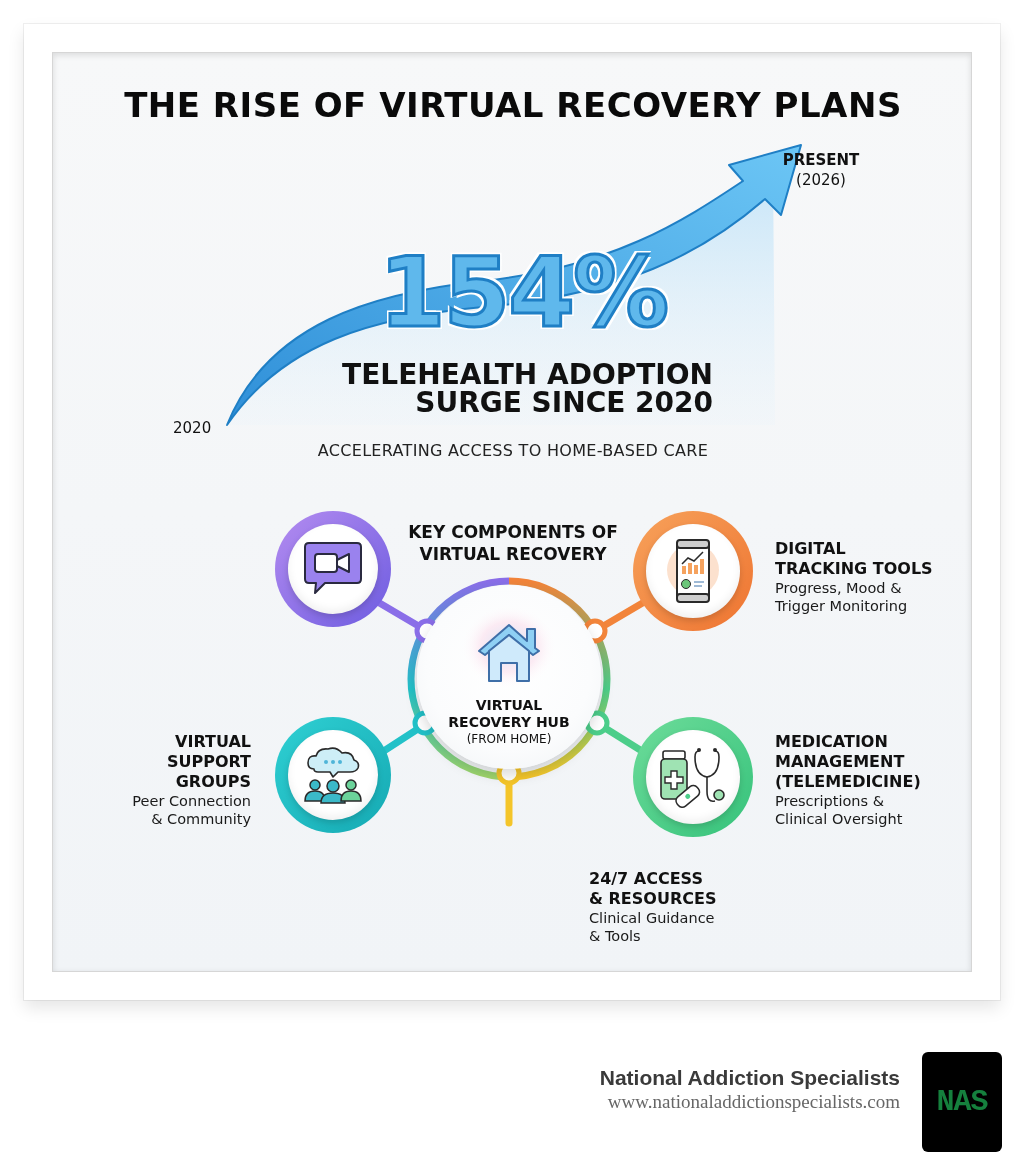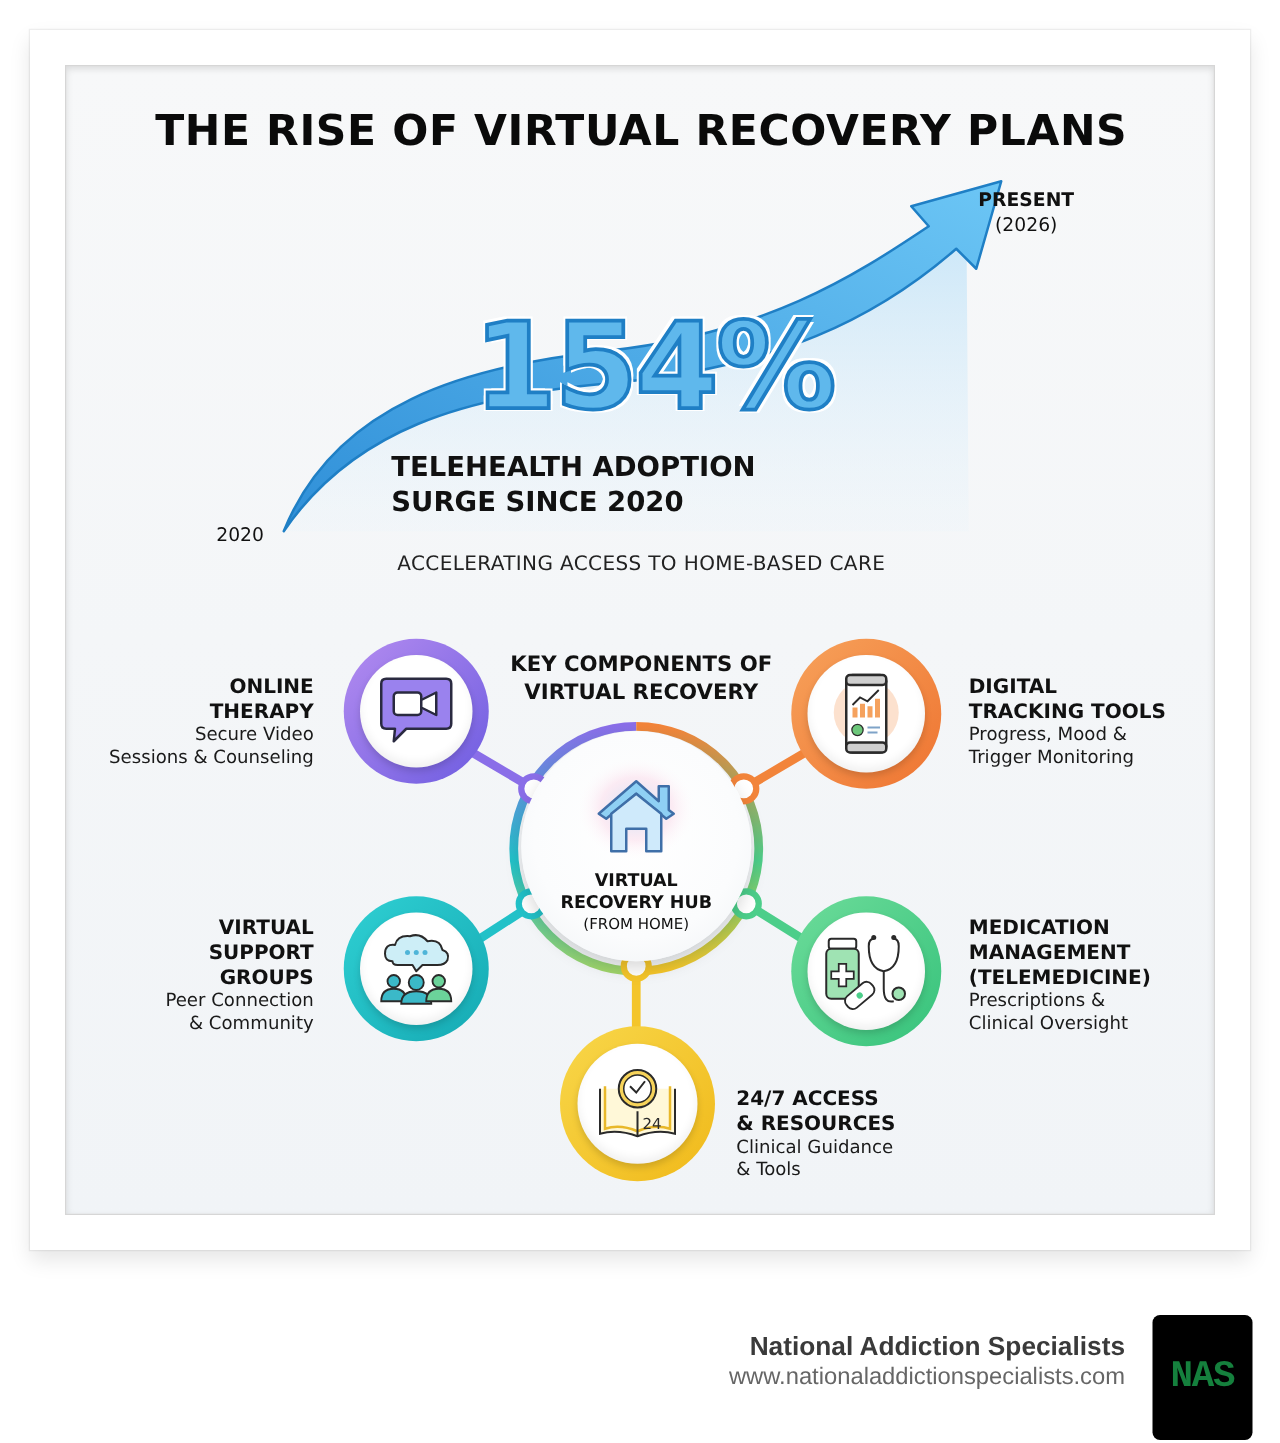--- a/index.html
+++ b/index.html
@@ -30,22 +30,22 @@
 
   .big-pct {
     left: 300px; top: 192px; width: 340px; text-align: center;
     font-family: "DejaVu Sans", sans-serif; font-weight: bold; font-size: 96px; line-height: 96px;
     color: #5fb8ec;
     -webkit-text-stroke: 3px #1f7fc5;
     text-shadow: 0 0 0 #fff, 3px 3px 0 #ffffff, -3px -3px 0 #ffffff, 3px -3px 0 #fff, -3px 3px 0 #fff;
     letter-spacing: -2px;
   }
   .surge {
-    left: 260px; top: 308px; width: 400px; text-align: left;
-    font-family: "DejaVu Sans", sans-serif; font-weight: bold; font-size: 22px; line-height: 28px; color: #111;
+    left: 260px; top: 308px; width: 400px; text-align: right;
+    font-family: "DejaVu Sans", sans-serif; font-weight: bold; font-size: 28px; line-height: 28px; color: #111;
   }
   .label-2020 { left: 120px; top: 366px; font-family: "DejaVu Sans", sans-serif; font-weight: normal; font-size: 15px; }
   .label-present { left: 718px; top: 97px; text-align: center; width: 100px; font-family: "DejaVu Sans", sans-serif; font-size: 15px; line-height: 20px; }
   .label-present b { font-weight: bold; display: block; }
   .access {
     left: 0; width: 920px; top: 388px; text-align: center;
     font-family: "DejaVu Sans", sans-serif; font-size: 16px; letter-spacing: 0.3px; color: #222;
   }
 
   .key-title {
@@ -78,21 +78,21 @@
   .comp-title { font-family: "DejaVu Sans", sans-serif; font-weight: bold; font-size: 16px; line-height: 20px; color: #111; }
   .comp-desc  { font-family: "DejaVu Sans", sans-serif; font-size: 14.5px; line-height: 18px; color: #1a1a1a; }
   .right { text-align: right; }
 
   .footer-name {
     position: absolute; right: 124px; top: 1066px; text-align: right;
     font-family: "Liberation Sans", sans-serif; font-weight: bold; font-size: 21px; color: #3a3a3a;
   }
   .footer-url {
     position: absolute; right: 124px; top: 1091px; text-align: right;
-    font-family: Liberation Sans, sans-serif; font-size: 19px; color: #666; margin-left: 13px;
+    font-family: Liberation Serif, serif; font-size: 19px; color: #666; margin-left: 13px;
   }
   .logo {
     position: absolute; left: 922px; top: 1052px; width: 80px; height: 100px; border-radius: 6px;
     background: #000; color: #15803d; display: flex; align-items: center; justify-content: center;
     font-family: Liberation Mono, monospace; font-weight: bold; font-size: 30px; letter-spacing: -1px;
   }
 </style>
 </head>
 <body>
 
@@ -188,26 +188,20 @@
 
   <div class="node" style="left:222px;top:458px;width:116px;height:116px;background:linear-gradient(135deg,#b48cf0,#6d5ce0);">
     <div class="inner">
       <svg width="64" height="60" viewBox="0 0 64 60">
         <path d="M8 4 H56 Q60 4 60 8 V40 Q60 44 56 44 H24 L14 54 L15 44 H8 Q4 44 4 40 V8 Q4 4 8 4 Z" fill="#9a82ee" stroke="#2a2a40" stroke-width="2" stroke-linejoin="round"></path>
         <rect x="14" y="15" width="22" height="18" rx="3" fill="#fff" stroke="#2a2a40" stroke-width="2"></rect>
         <path d="M36 21 L48 15 V33 L36 27 Z" fill="#fff" stroke="#2a2a40" stroke-width="2" stroke-linejoin="round"></path>
       </svg>
     </div>
   </div>
-  <div class="abs right" style="left:20px;top:486px;width:178px;">
-    <div class="comp-title">ONLINE</div>
-    <div class="comp-title">THERAPY</div>
-    <div class="comp-desc">Secure Video</div>
-    <div class="comp-desc">Sessions &amp; Counseling</div>
-  </div>
 
   <div class="node" style="left:580px;top:458px;width:120px;height:120px;background:linear-gradient(135deg,#f7a25b,#ee7431);">
     <div class="inner">
       <svg width="60" height="70" viewBox="0 0 60 70">
         <circle cx="30" cy="34" r="26" fill="#fbd9c2" opacity="0.8"></circle>
         <rect x="14" y="4" width="32" height="62" rx="5" fill="#fff" stroke="#2a2a2a" stroke-width="2"></rect>
         <rect x="14" y="4" width="32" height="8" rx="3" fill="#cfcfcf" stroke="#2a2a2a" stroke-width="2"></rect>
         <rect x="14" y="58" width="32" height="8" rx="3" fill="#cfcfcf" stroke="#2a2a2a" stroke-width="2"></rect>
         <rect x="19" y="30" width="4" height="8" fill="#f5a25e"></rect>
         <rect x="25" y="27" width="4" height="11" fill="#f5a25e"></rect>
@@ -270,33 +264,20 @@
     </div>
   </div>
   <div class="abs" style="left:722px;top:679px;width:190px;">
     <div class="comp-title">MEDICATION</div>
     <div class="comp-title">MANAGEMENT</div>
     <div class="comp-title">(TELEMEDICINE)</div>
     <div class="comp-desc">Prescriptions &amp;</div>
     <div class="comp-desc">Clinical Oversight</div>
   </div>
 
-  <div class="node" style="left:395px;top:768px;width:124px;height:124px;background:linear-gradient(135deg,#f8d74a,#f0b91a);">
-    <div class="inner">
-      <svg width="72" height="64" viewBox="0 0 72 64">
-        <path d="M6 20 V56 Q20 52 36 58 Q52 52 66 56 V20" fill="#fff8d8" stroke="#2a2a2a" stroke-width="1.6"></path>
-        <path d="M10 18 V52 Q22 48 36 54 Q50 48 62 52 V18" fill="none" stroke="#e8b82a" stroke-width="2"></path>
-        <line x1="36" y1="38" x2="36" y2="58" stroke="#2a2a2a" stroke-width="1.6"></line>
-        <circle cx="36" cy="20" r="15" fill="#f6d35a" stroke="#2a2a2a" stroke-width="1.6"></circle>
-        <circle cx="36" cy="20" r="11" fill="#fff" stroke="#2a2a2a" stroke-width="1.2"></circle>
-        <polyline points="30,18 35,23 42,14" fill="none" stroke="#2a2a2a" stroke-width="1.6"></polyline>
-        <text x="40" y="52" font-family="DejaVu Sans, sans-serif" font-size="12" fill="#2a2a2a">24</text>
-      </svg>
-    </div>
-  </div>
   <div class="abs" style="left:536px;top:816px;width:200px;">
     <div class="comp-title">24/7 ACCESS</div>
     <div class="comp-title">&amp; RESOURCES</div>
     <div class="comp-desc">Clinical Guidance</div>
     <div class="comp-desc">&amp; Tools</div>
   </div>
 
 </div>
 
 <div class="footer-name">National Addiction Specialists</div>

